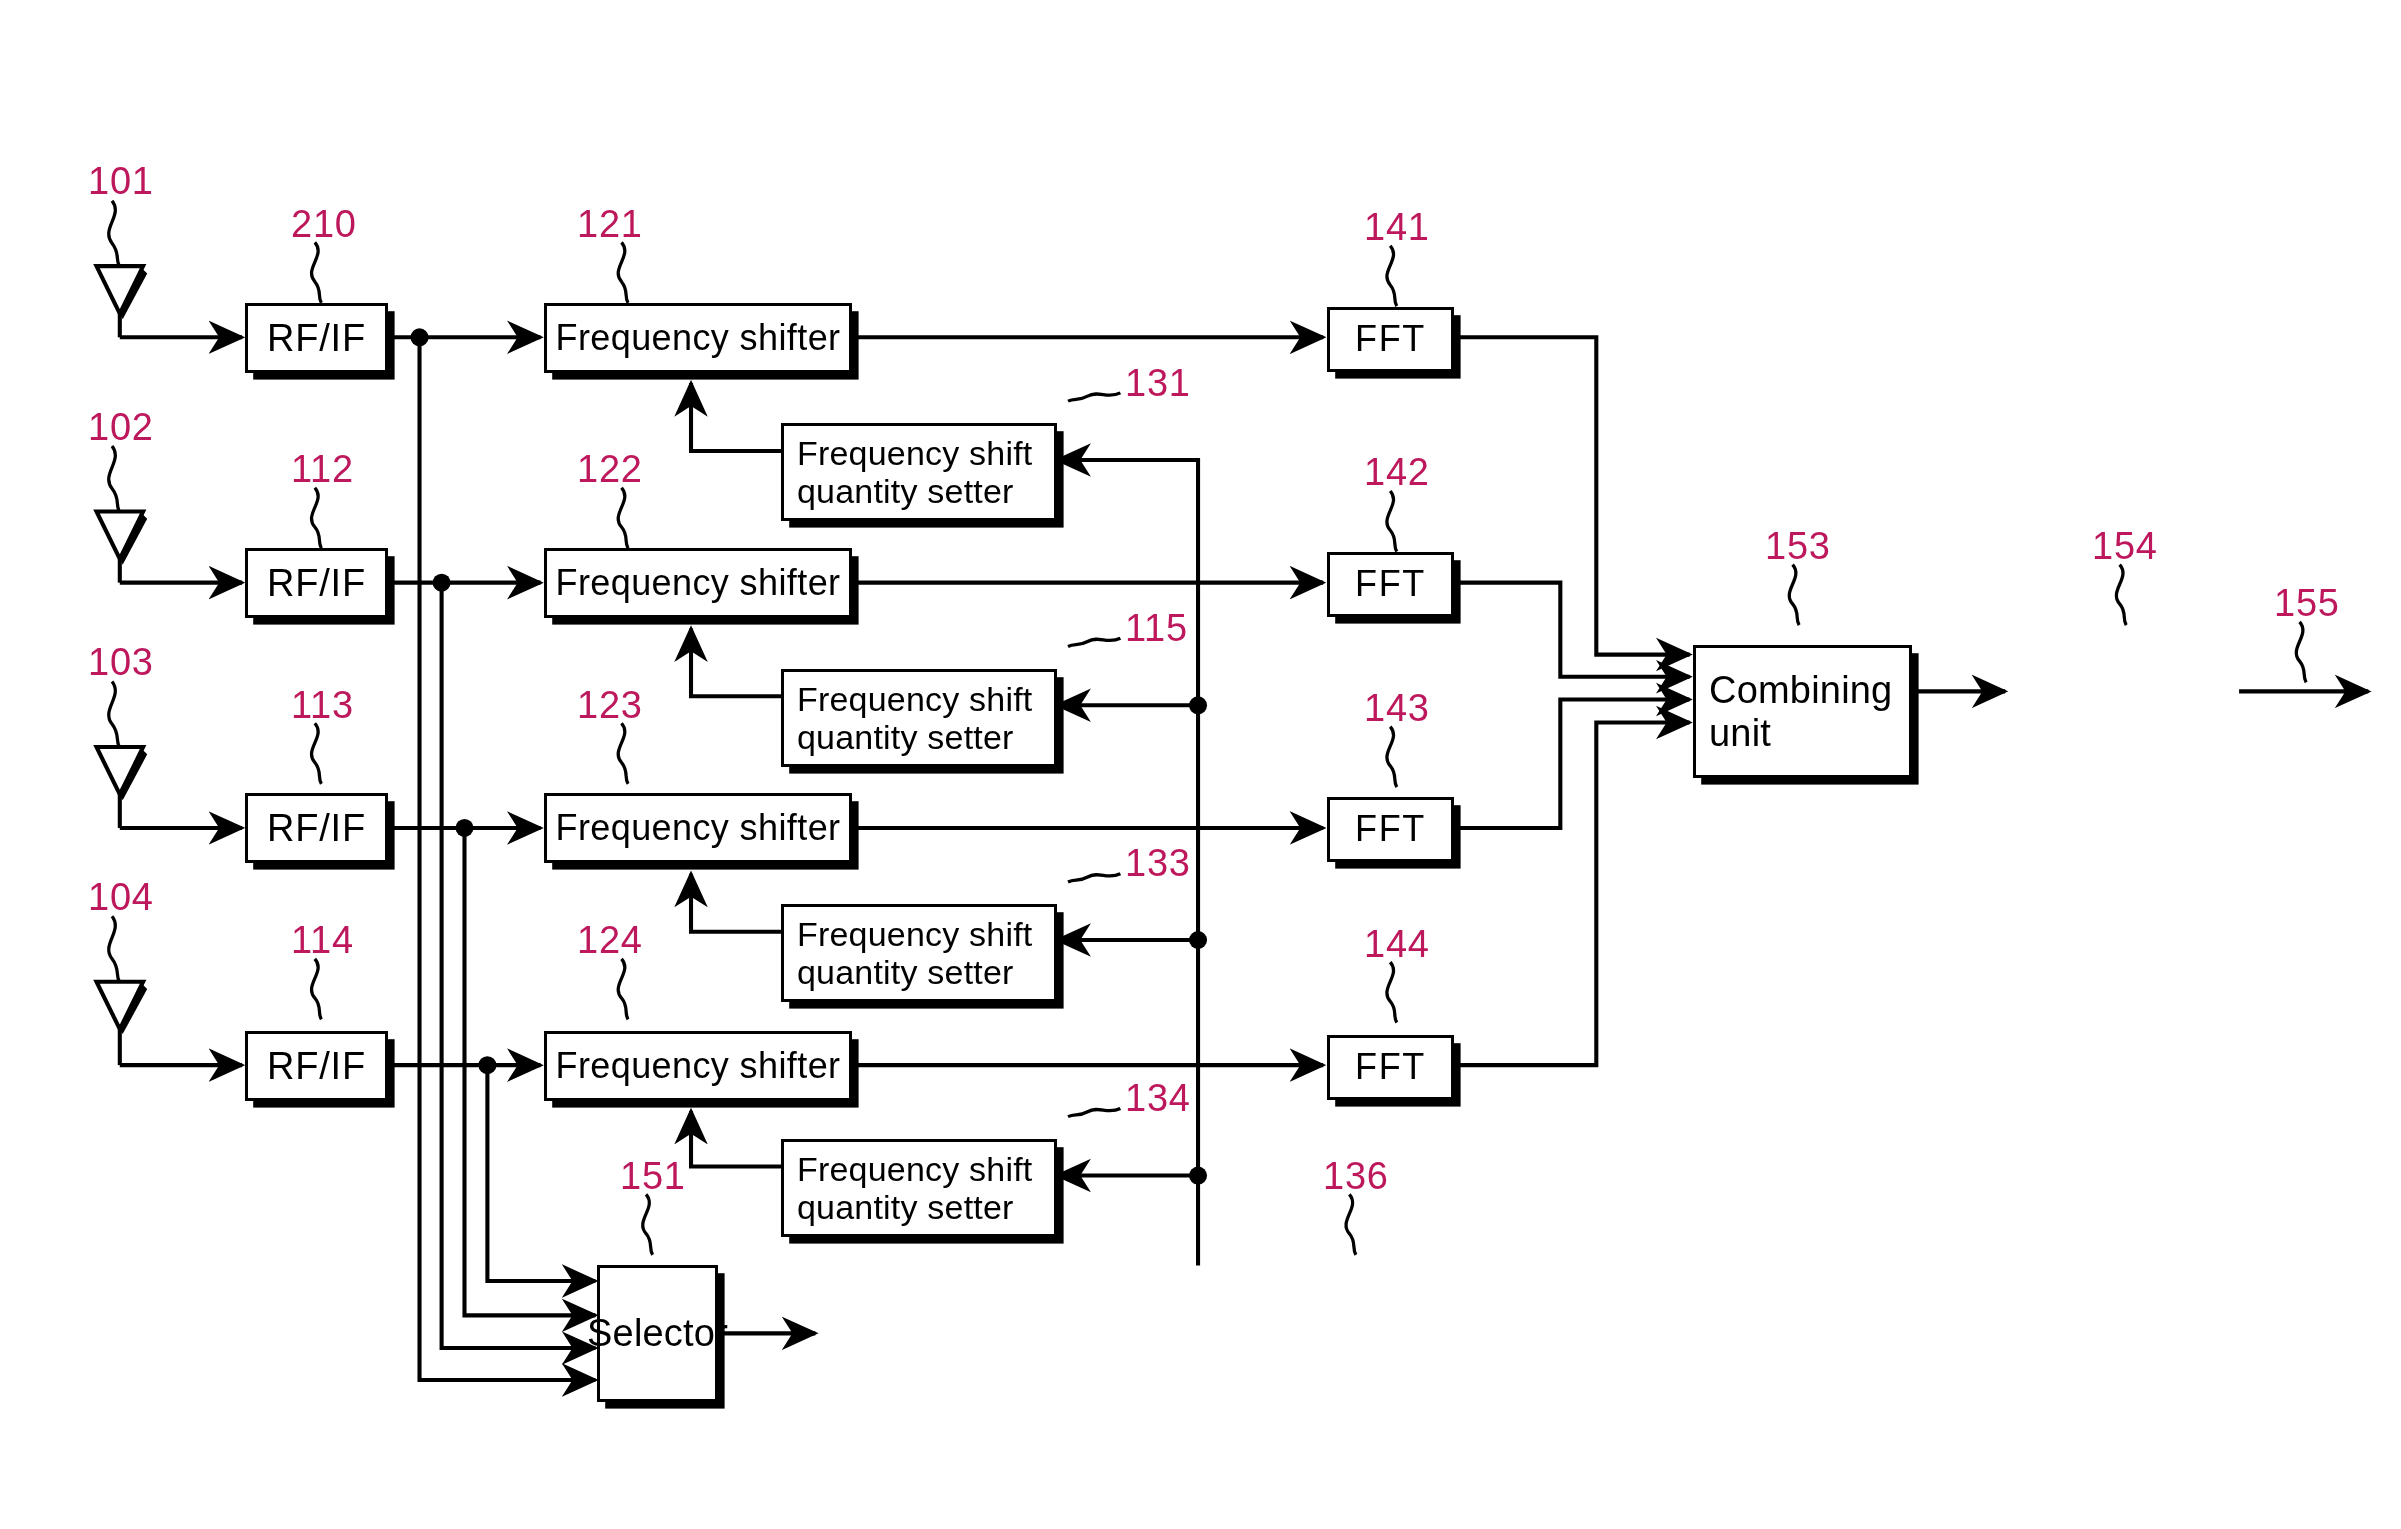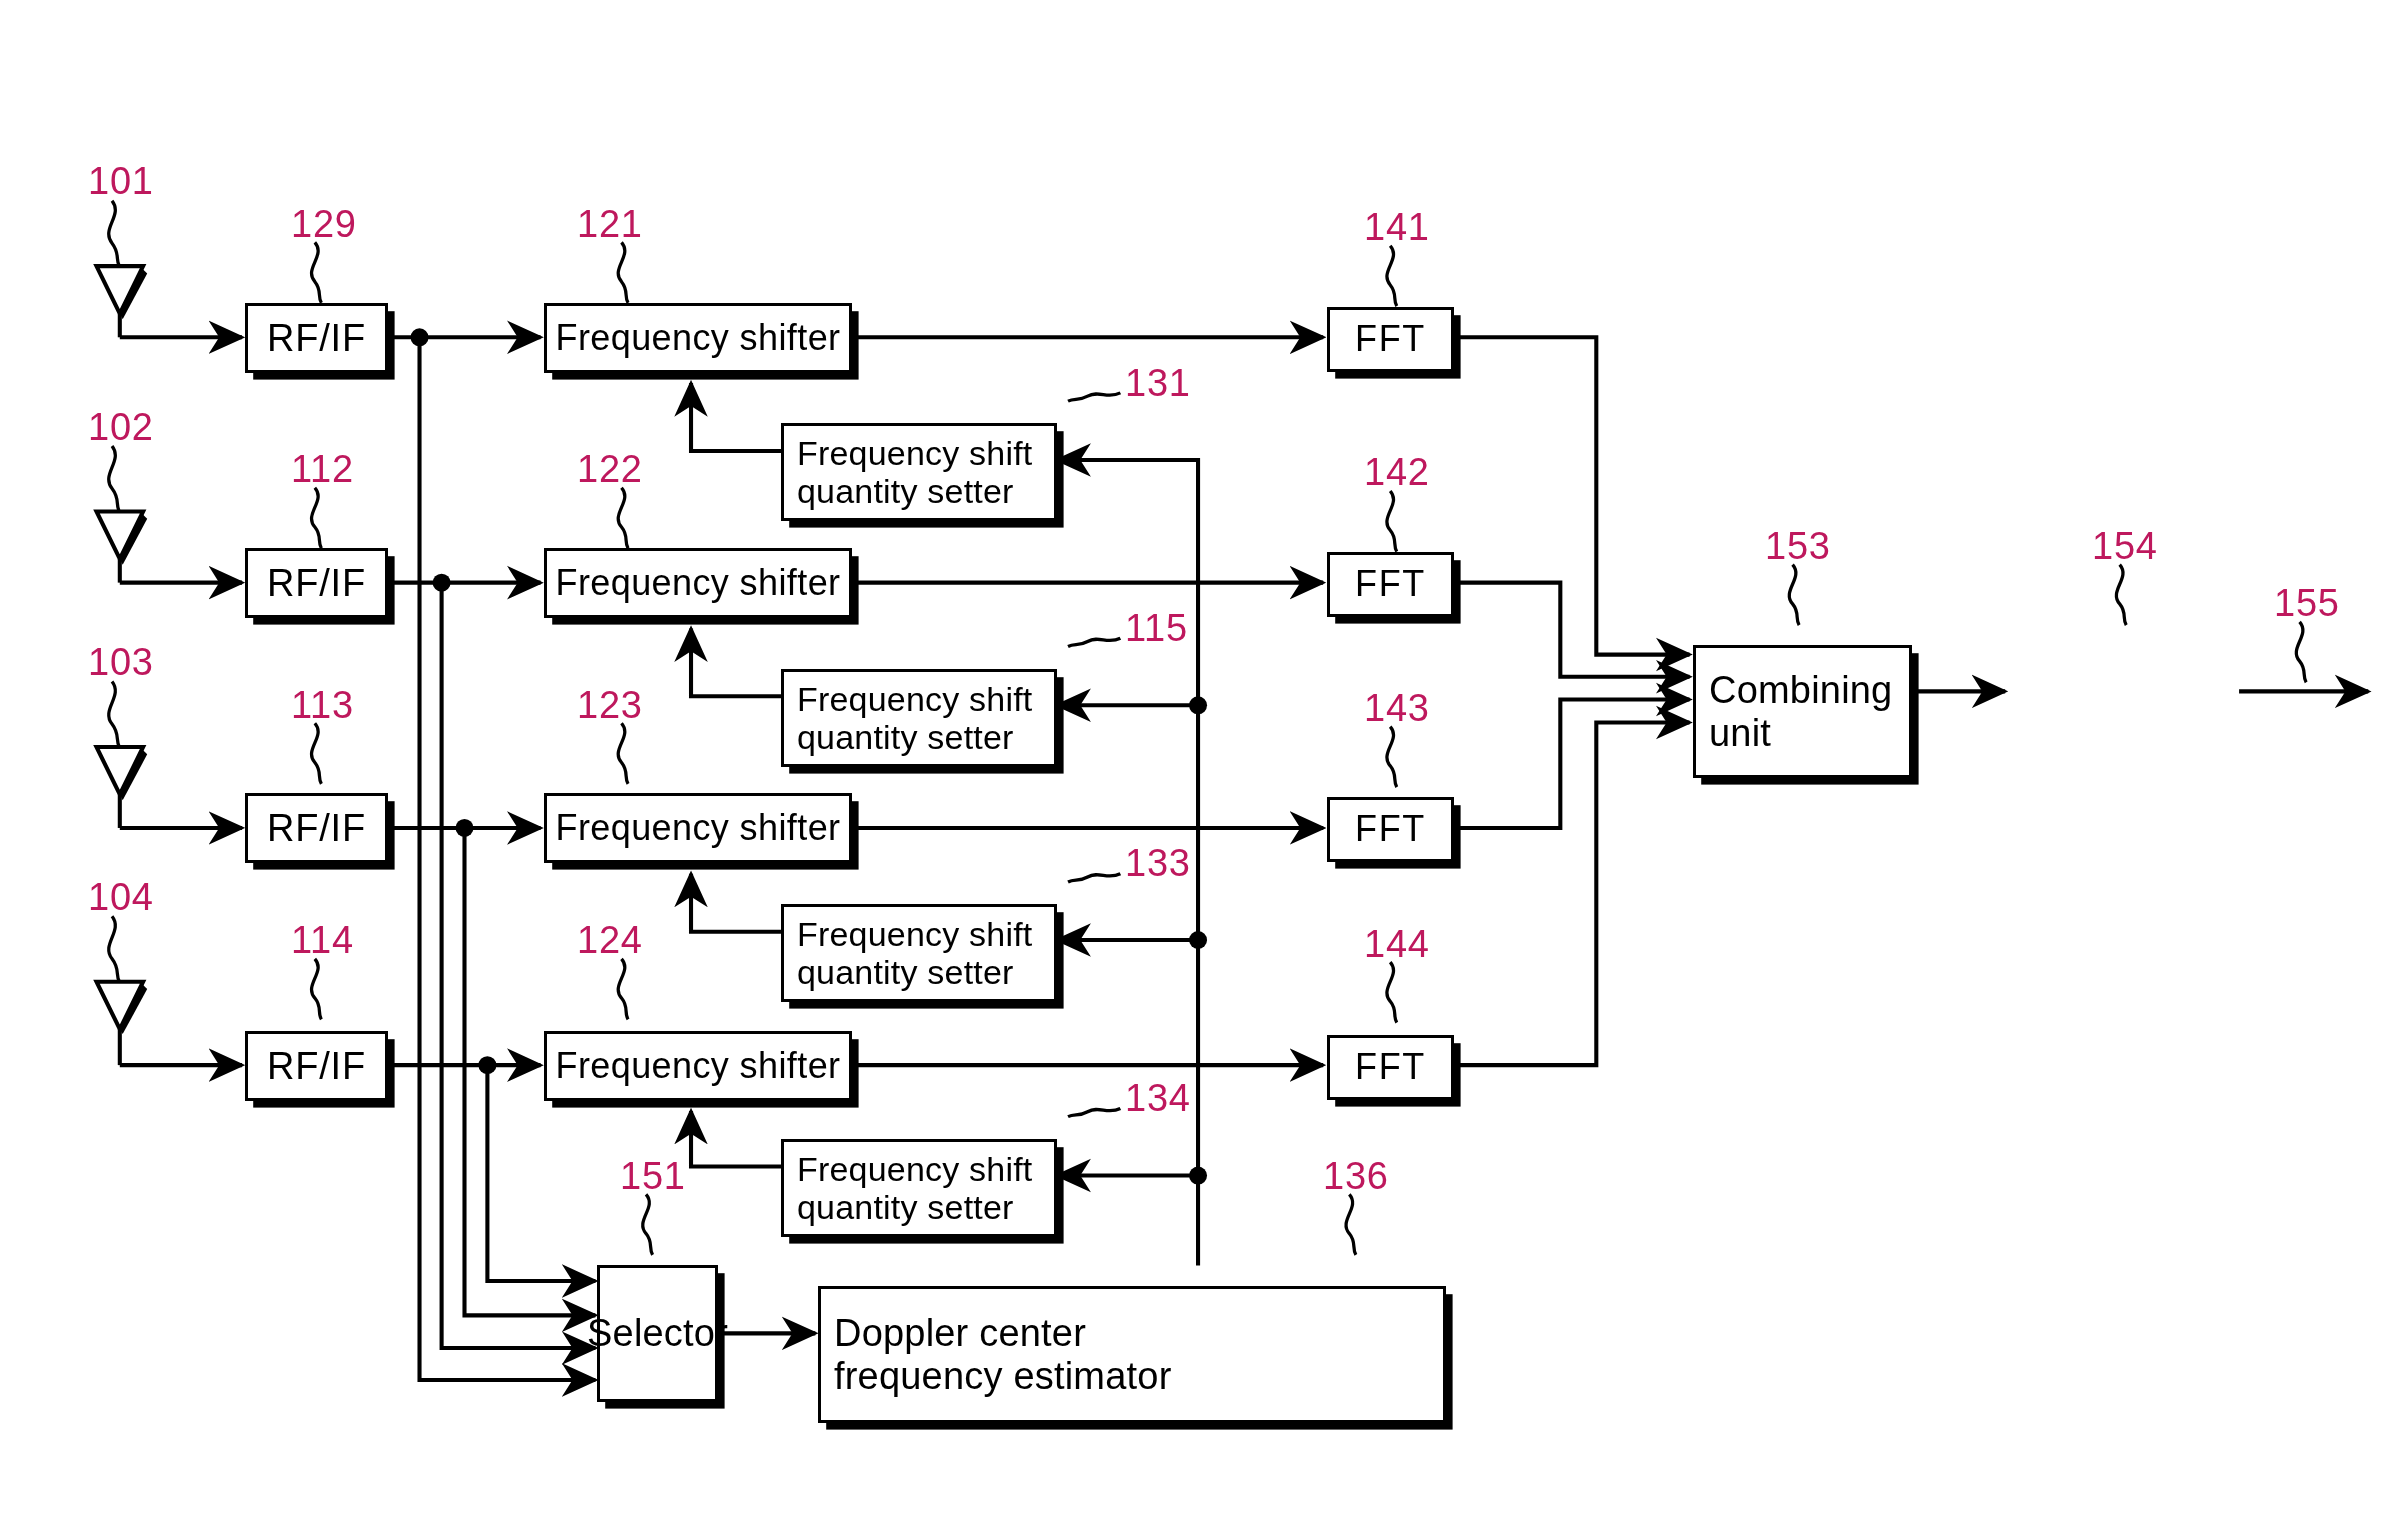--- a/index.html
+++ b/index.html
@@ -160,21 +160,21 @@
       <path d="M878,1630 L997,1630" marker-end="url(#ah)"></path>
 
     </g>
   </svg>
 
   <div class="ref" style="left:88px; top:160px;">101</div>
   <div class="ref" style="left:88px; top:406px;">102</div>
   <div class="ref" style="left:88px; top:641px;">103</div>
   <div class="ref" style="left:88px; top:876px;">104</div>
 
-  <div class="ref" style="left:291px; top:203px;">129</div>
+  <div class="ref" style="left:291px; top:203px;">210</div>
   <div class="ref" style="left:291px; top:448px;">112</div>
   <div class="ref" style="left:291px; top:684px;">113</div>
   <div class="ref" style="left:291px; top:919px;">114</div>
 
   <div class="ref" style="left:577px; top:203px;">121</div>
   <div class="ref" style="left:577px; top:448px;">122</div>
   <div class="ref" style="left:577px; top:684px;">123</div>
   <div class="ref" style="left:577px; top:919px;">124</div>
 
   <div class="ref" style="left:1125px; top:362px;">131</div>
@@ -246,24 +246,20 @@
     <span>FFT</span>
   </div>
   <div class="box fft-label" style="left:1327px; top:1035px; width:127px; height:65px;">
     <span>FFT</span>
   </div>
 
   <div class="box big-label" style="left:597px; top:1265px; width:121px; height:137px;">
     <span>Selector</span>
   </div>
 
-  <div class="box big-label left" style="left:818px; top:1265px; width:628px; height:137px;">
-    <span>Doppler center
-frequency estimator</span>
-  </div>
 
   <div class="box big-label left" style="left:1693px; top:624px; width:219px; height:133px;">
     <span>Combining
 unit</span>
   </div>
 
 
 </div>
 
 

